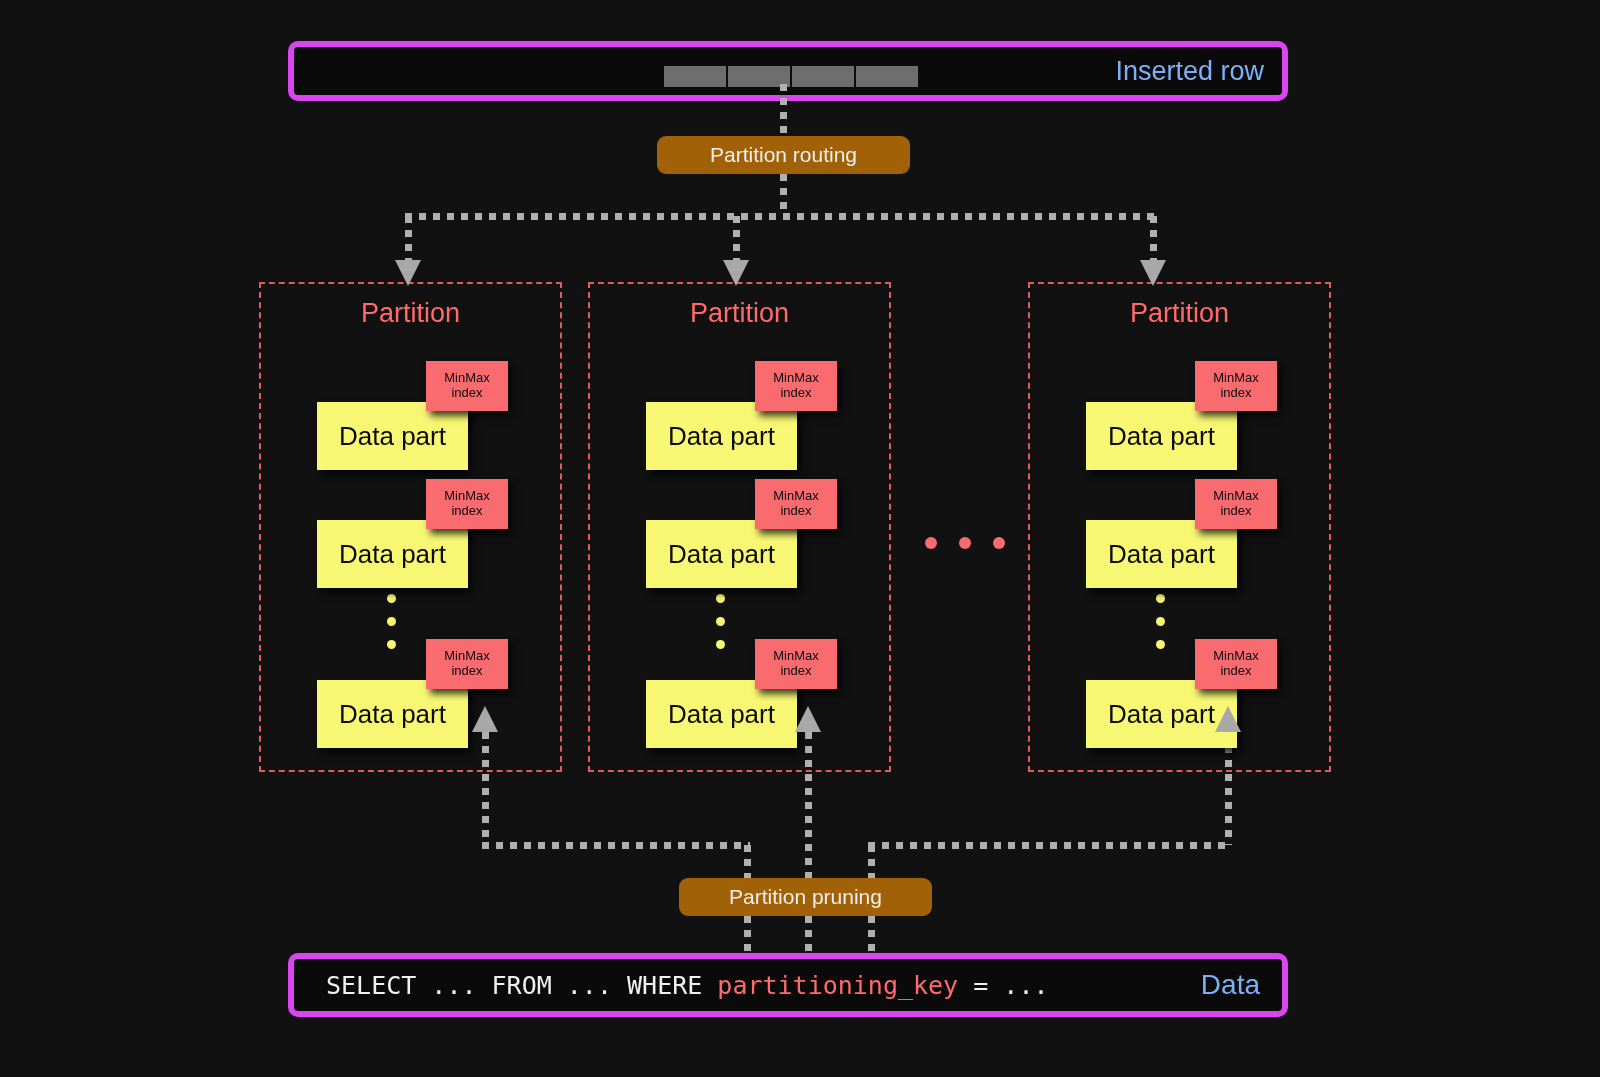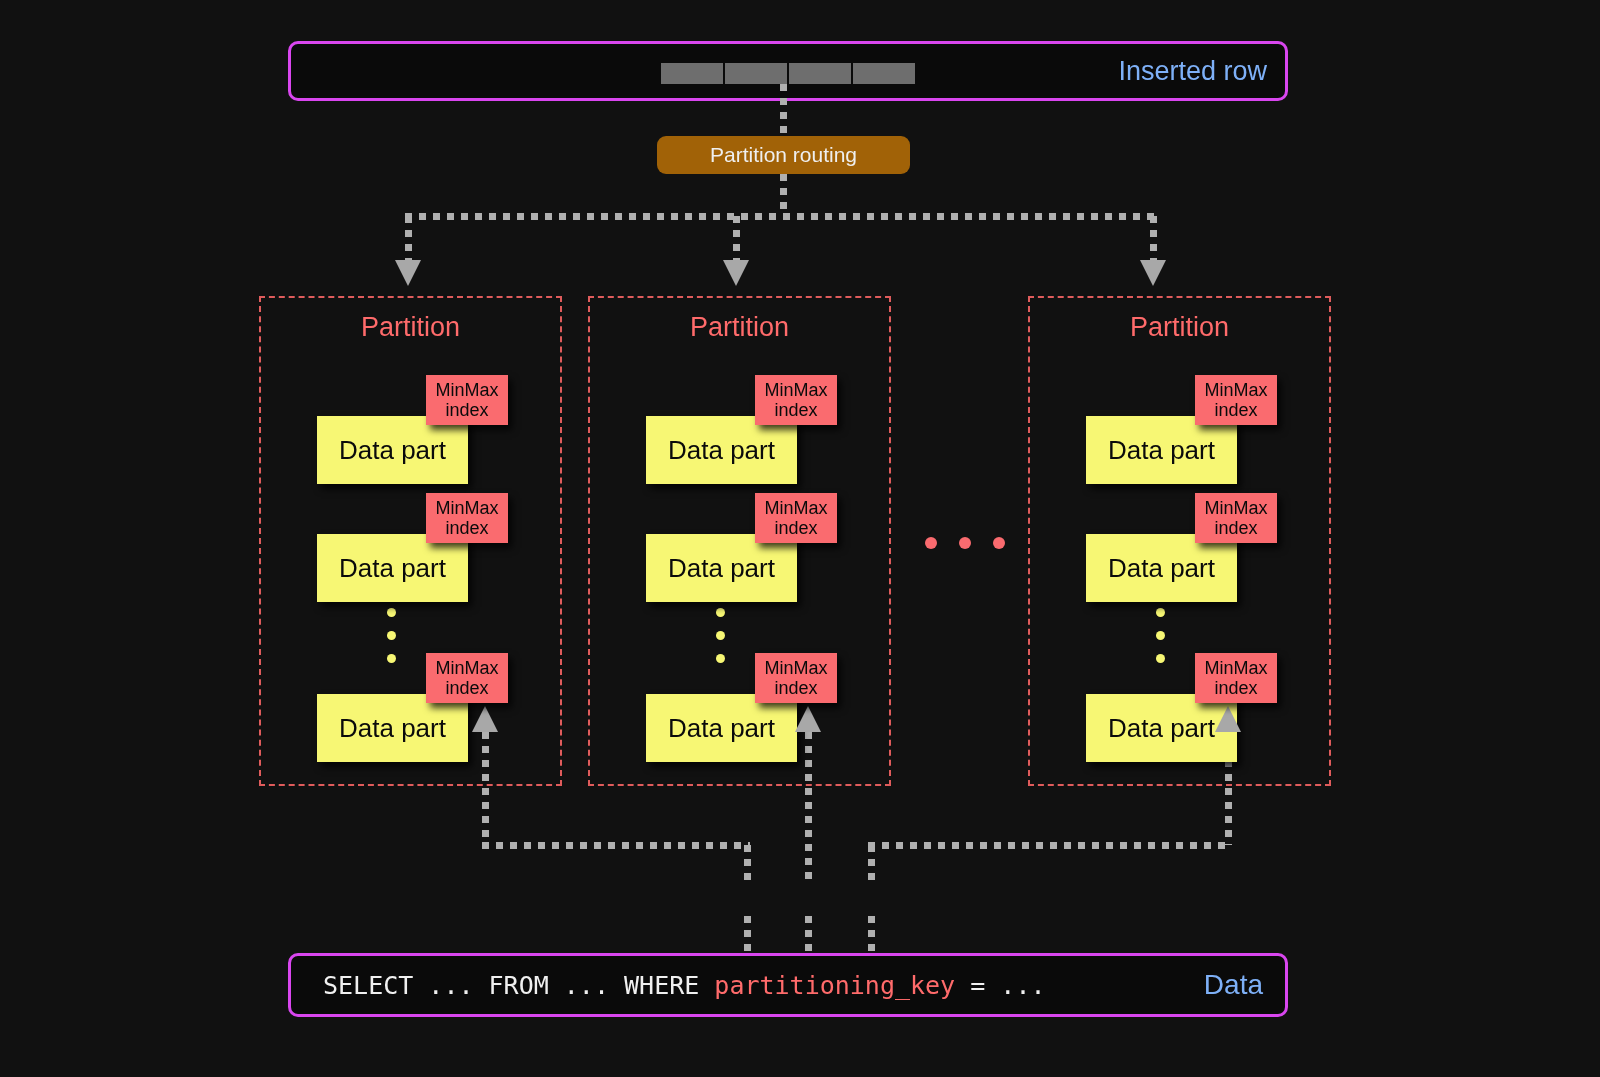--- a/index.html
+++ b/index.html
@@ -20,21 +20,21 @@
     position: absolute;
     left: 0; top: 0;
     width: 1600px;
     height: 1077px;
   }
 
   
   .bar {
     position: absolute;
     background: #0a0a0a;
-    border: 3px solid #d946ef;
+    border: 6px solid #d946ef;
     border-radius: 10px;
     box-sizing: border-box;
   }
   #inserted-row-bar {
     left: 288px; top: 41px;
     width: 1000px; height: 60px;
   }
   #inserted-row-label {
     position: absolute;
     right: 18px; top: 50%;
@@ -98,21 +98,21 @@
   #partition-pruning-pill {
     left: 679px; top: 878px;
     width: 253px; height: 38px;
   }
 
   
   .partition {
     position: absolute;
     border: 2px dashed #e05c5c;
     box-sizing: border-box;
-    top: 296px;
+    top: 282px;
     height: 490px;
     width: 303px;
   }
   #partition-1 { left: 259px; }
   #partition-2 { left: 588px; }
   #partition-3 { left: 1028px; }
 
   .partition-title {
     position: absolute;
     left: 0; right: 0;
@@ -145,21 +145,21 @@
     justify-content: center;
     box-shadow: 4px 5px 7px rgba(0,0,0,0.75);
     z-index: 3;
   }
   .minmax-index {
     position: absolute;
     left: 109px; top: 0px;
     width: 82px; height: 50px;
     background: #fa6b6f;
     color: #0b0b0b;
-    font-size: 18px;
+    font-size: 13px;
     line-height: 1.12;
     text-align: center;
     display: flex;
     align-items: center;
     justify-content: center;
     box-shadow: 4px 5px 7px rgba(0,0,0,0.75);
     z-index: 4;
   }
 
   
@@ -348,20 +348,23 @@
   <div class="arrow-up" style="left:795px; top:706px;"></div>
   <div class="vline" style="left:805px; top:732px; height:148px;"></div>
 
   <div class="arrow-up" style="left:1215px; top:706px;"></div>
   <div class="vline" style="left:1225px; top:732px; height:113px;"></div>
   <div class="hline" style="left:868px; top:842px; width:364px;"></div>
 
   <div class="vline" style="left:744px; top:845px; height:35px;"></div>
   <div class="vline" style="left:868px; top:845px; height:35px;"></div>
 
+  <div class="pill" id="partition-pruning-pill">
+    <span>Partition pruning</span>
+  </div>
 
   <div class="vline" style="left:744px; top:916px; height:38px;"></div>
   <div class="vline" style="left:805px; top:916px; height:38px;"></div>
   <div class="vline" style="left:868px; top:916px; height:38px;"></div>
 
   <div class="bar" id="query-bar">
     <div id="query-text"><span>SELECT ... FROM ... WHERE </span><span class="key">partitioning_key</span><span> = ...</span></div>
     <div id="query-label">Data</div>
   </div>
 

